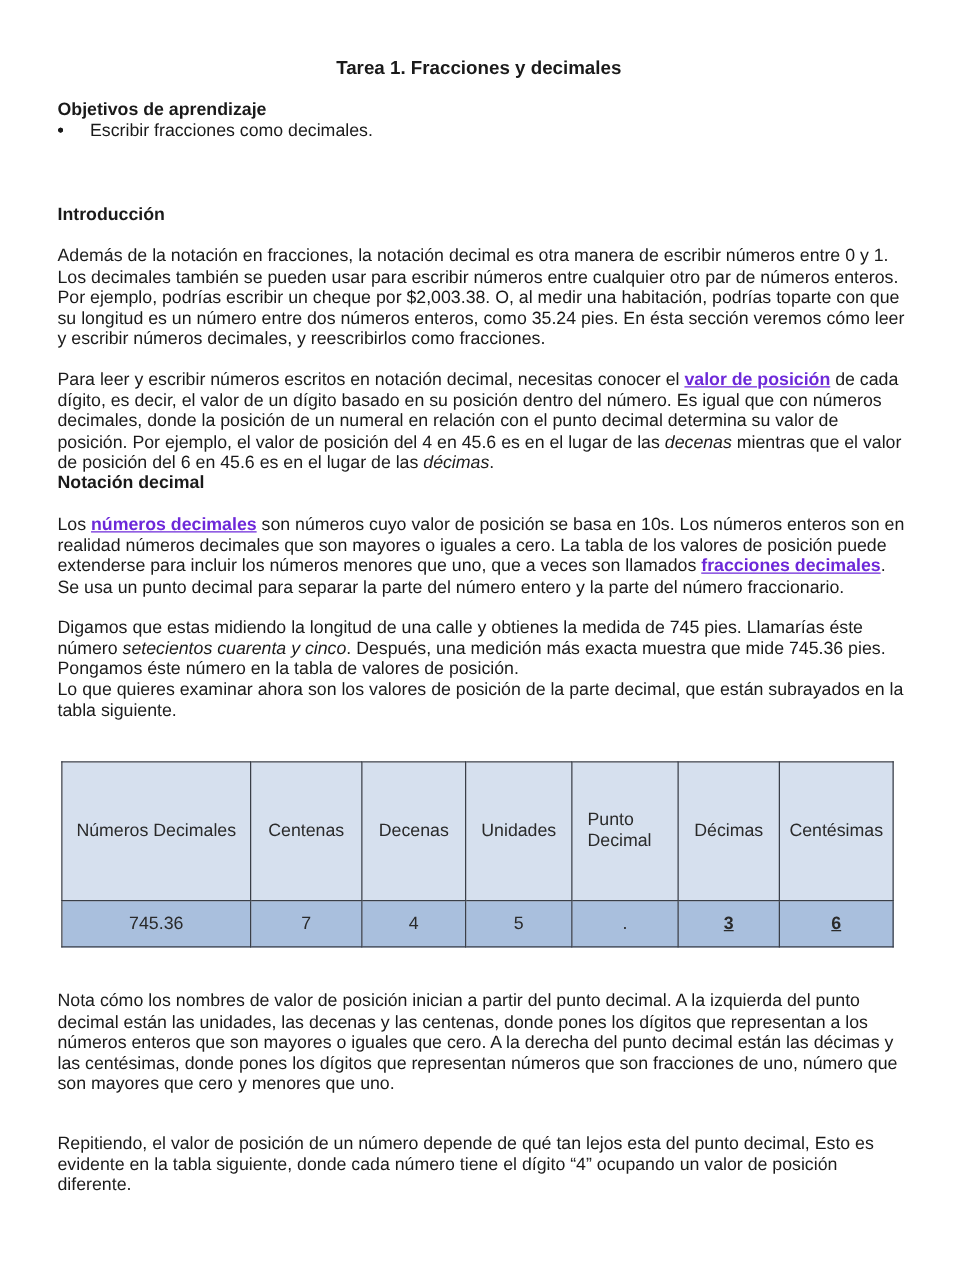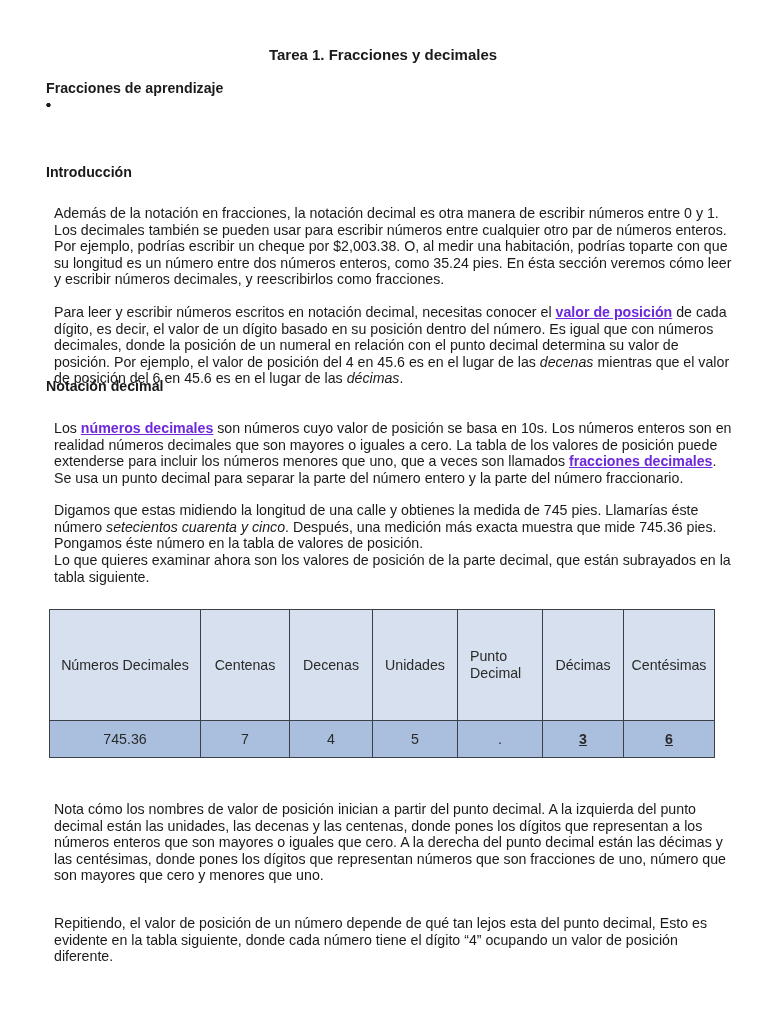--- a/index.html
+++ b/index.html
@@ -10,21 +10,21 @@
     font-size: 14.2px;
     line-height: 16.6px;
   }
   .page { position: absolute; left: 46px; top: 0; width: 680px; }
   .title { position: absolute; top: 47px; left: 0; width: 674px; text-align: center; font-weight: bold; font-size: 15px; }
   .h { font-weight: bold; }
   .block { position: absolute; left: 0; width: 680px; }
   ul.bullets { list-style: none; margin: 0; padding: 0; }
   ul.bullets li { position: relative; padding-left: 26px; }
   ul.bullets li .dot { position: absolute; left: 0; top: 0; }
-  p { margin: 8px; }
+  p { margin: 0; }
   a.link { color: #6d28d9; font-weight: bold; text-decoration: underline; }
   em { font-style: italic; }
 
   table.pv {
     position: absolute; left: 3px; top: 609px;
     border-collapse: collapse; width: 666px;
     font-size: 14.2px; color: #2a2a2a;
   }
   table.pv td {
     border: 1px solid #3a3f48; text-align: center; vertical-align: middle;
@@ -35,25 +35,25 @@
   .ul { text-decoration: underline; font-weight: bold; }
 </style>
 </head>
 <body>
 
 <div class="page">
 
   <div class="title">Tarea 1. Fracciones y decimales</div>
 
   <div class="block" style="top:80px;">
-    <div class="h">Fracciones de aprendizaje</div>
+    <div class="h">Objetivos de aprendizaje</div>
     <ul class="bullets">
       <li><span class="dot">•</span></li>
       <li><span class="dot">•</span></li>
-      <li><span class="dot">•</span></li>
+      <li><span class="dot">•</span><span>Escribir fracciones como decimales.</span></li>
     </ul>
   </div>
 
   <div class="block h" style="top:164px;">Introducción</div>
 
   <p class="block" style="top:197px;">Además de la notación en fracciones, la notación decimal es otra manera de escribir números entre 0 y 1. Los decimales también se pueden usar para escribir números entre cualquier otro par de números enteros. Por ejemplo, podrías escribir un cheque por $2,003.38. O, al medir una habitación, podrías toparte con que su longitud es un número entre dos números enteros, como 35.24 pies. En ésta sección veremos cómo leer y escribir números decimales, y reescribirlos como fracciones.</p>
 
   <p class="block" style="top:296px;"><span>Para leer y escribir números escritos en notación decimal, necesitas conocer el </span><a class="link">valor de posición</a><span> de cada dígito, es decir, el valor de un dígito basado en su posición dentro del número. Es igual que con números decimales, donde la posición de un numeral en relación con el punto decimal determina su valor de posición. Por ejemplo, el valor de posición del 4 en 45.6 es en el lugar de las </span><em>decenas</em><span> mientras que el valor de posición del 6 en 45.6 es en el lugar de las </span><em>décimas</em><span>.</span></p>
 
   <div class="block h" style="top:378px;">Notación decimal</div>

